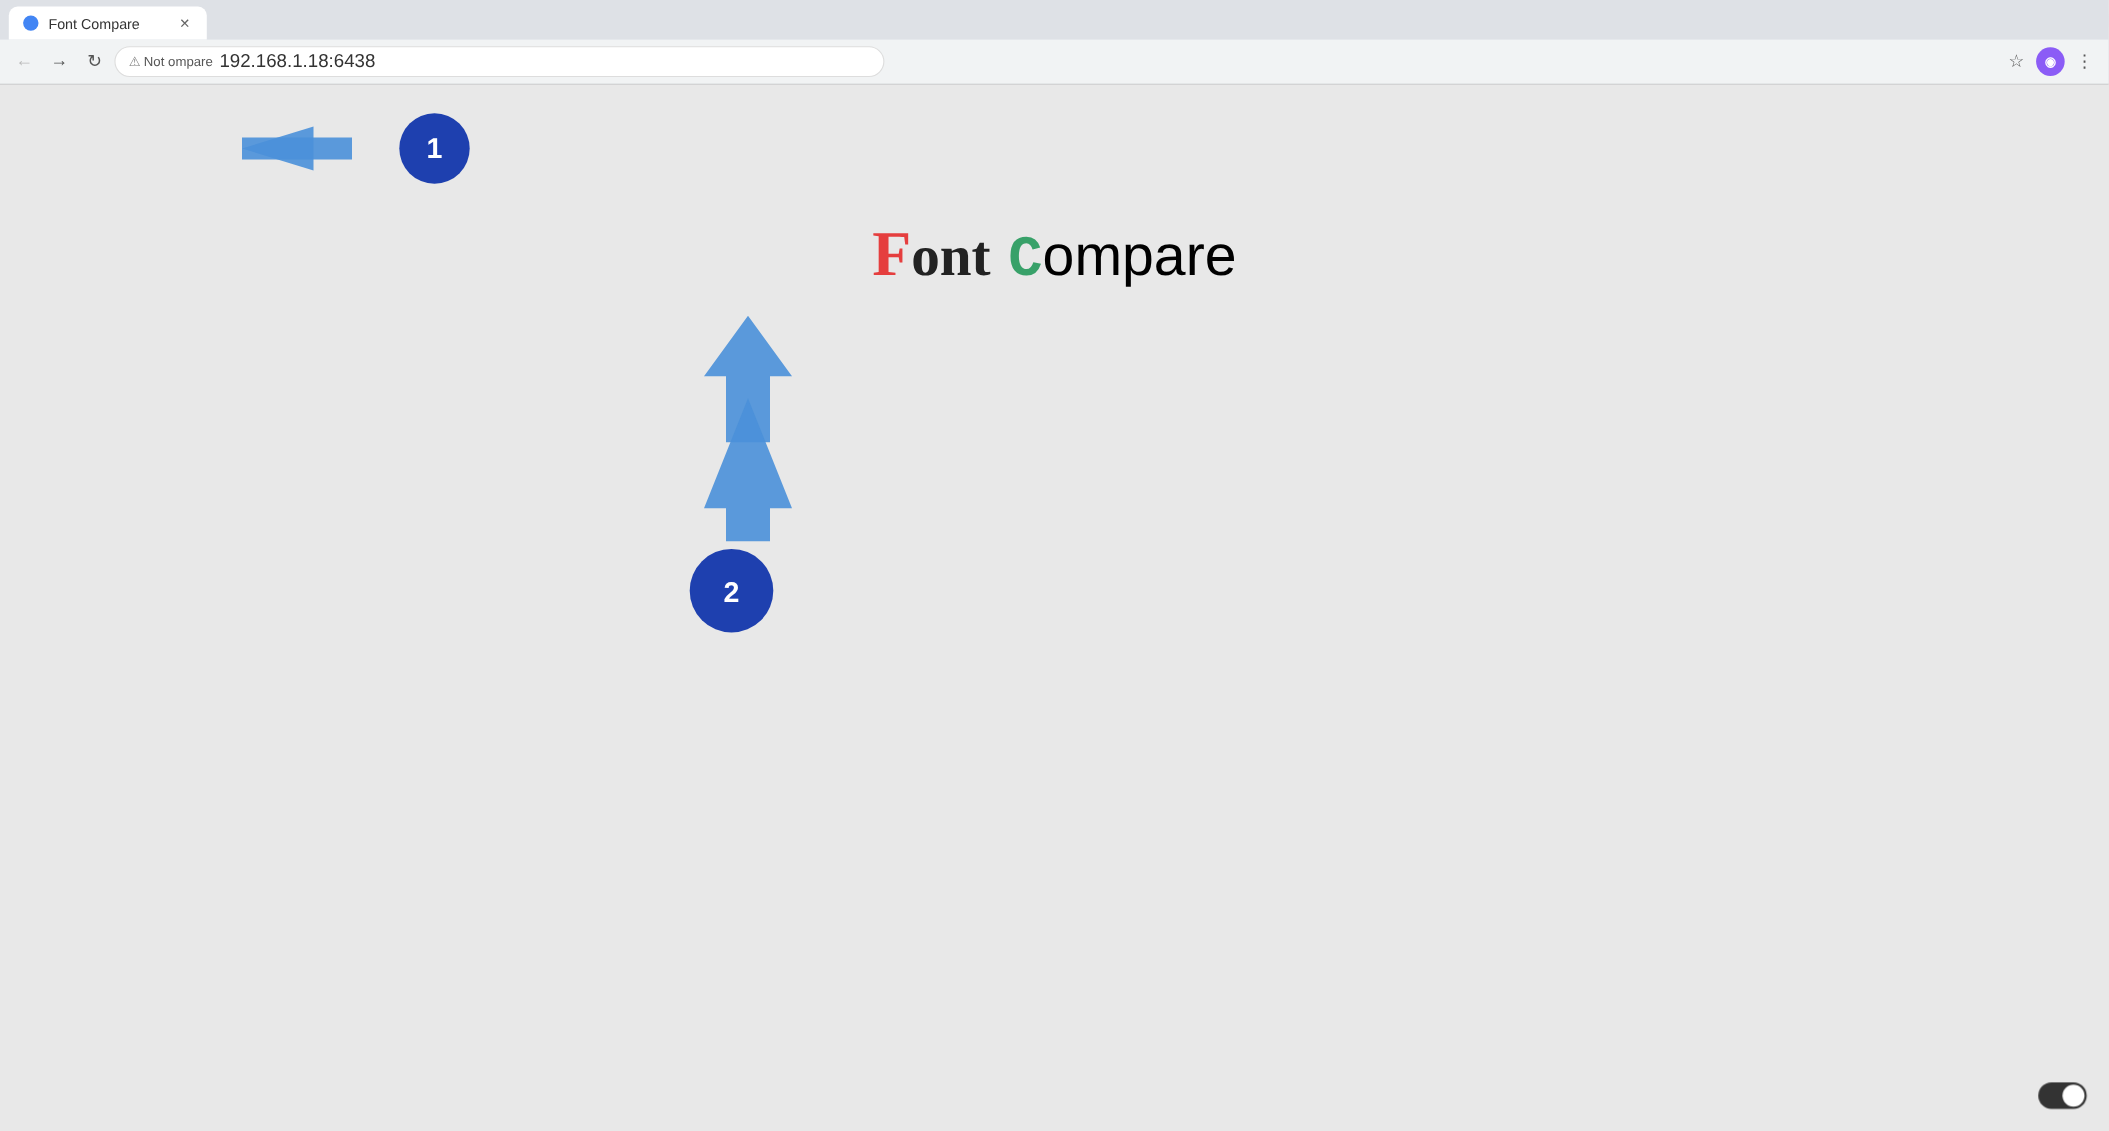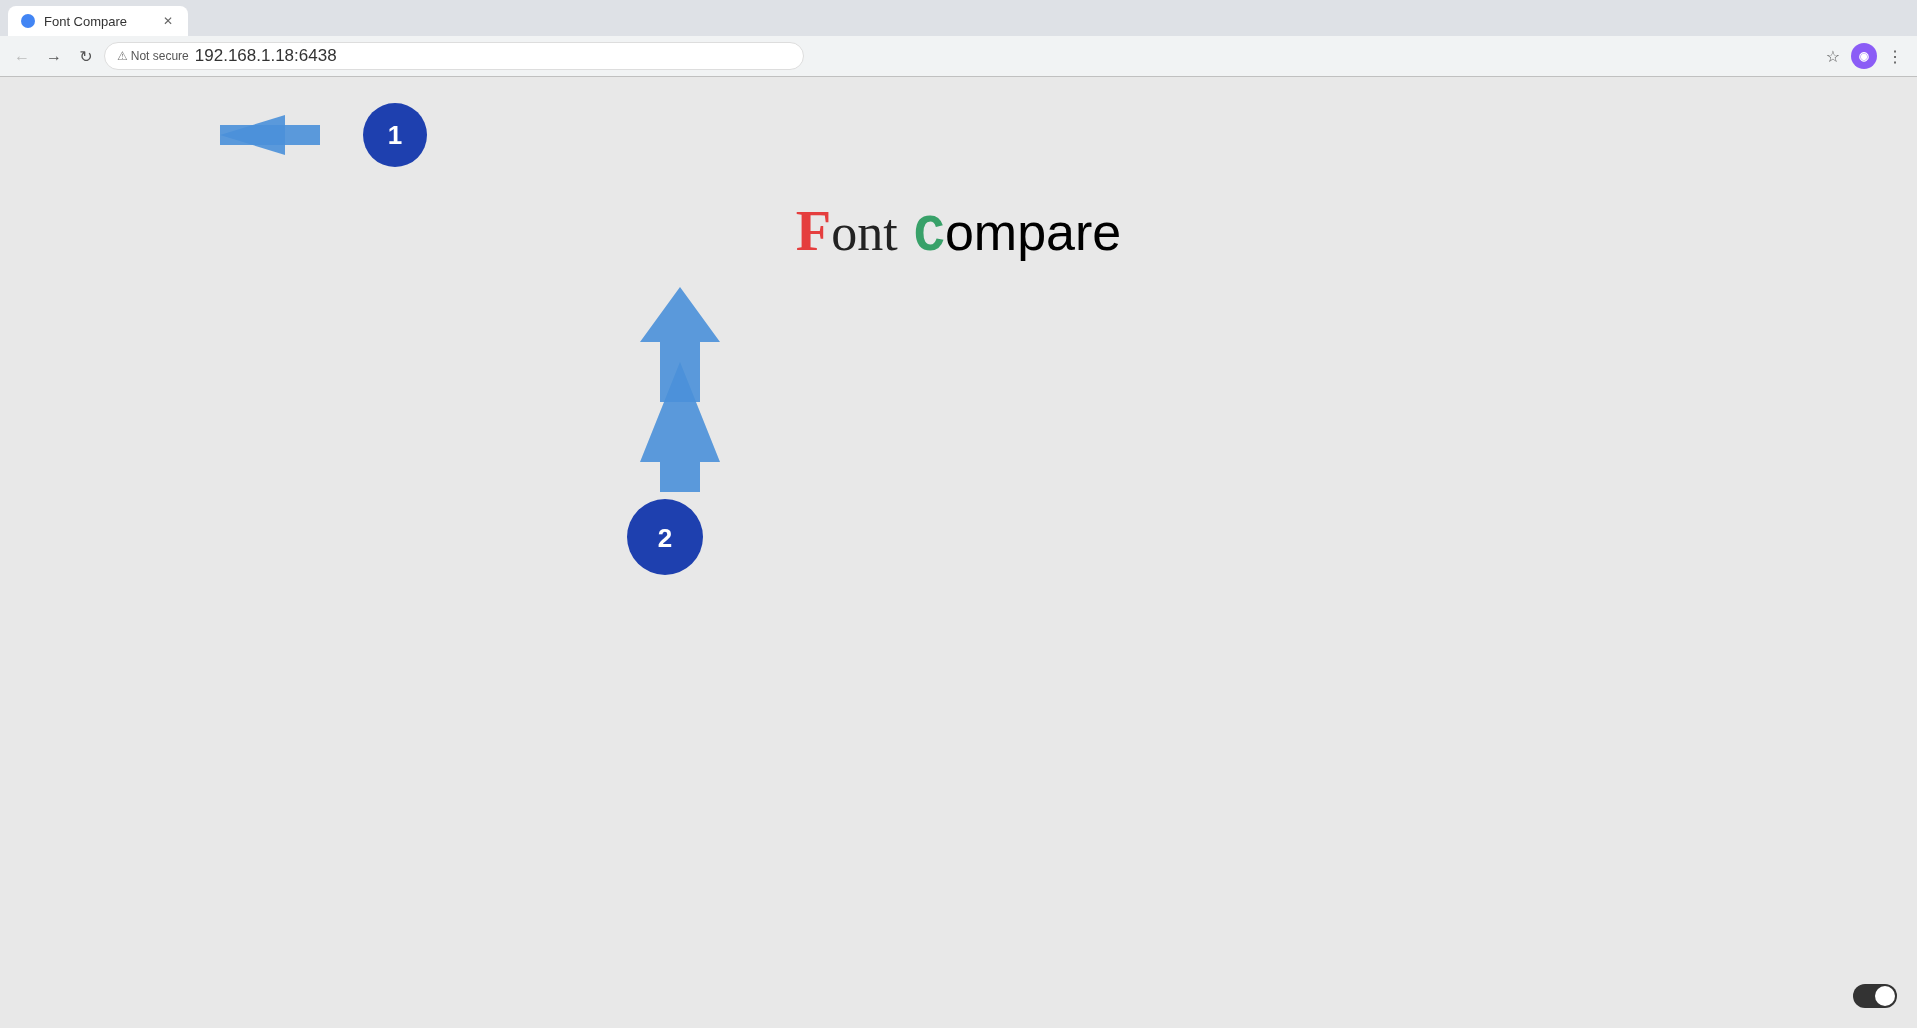--- a/index.html
+++ b/index.html
@@ -192,21 +192,21 @@
       color: #e53e3e;
       font-size: 58px;
       font-weight: 900;
       font-family: Impact, serif;
     }
 
     .title-ont {
       font-family: serif;
       color: #222;
       font-size: 52px;
-      font-weight: 400;
+      font-weight: 700;
     }
 
     .title-space {
       display: inline-block;
       width: 16px;
     }
 
     .title-c {
       color: #38a169;
       font-size: 52px;
@@ -293,21 +293,21 @@
     <button class="nav-btn">
       <span>→</span>
     </button>
     <button class="nav-btn">
       <span>↻</span>
     </button>
 
     <div class="address-bar">
       <span class="not-secure">
         <span class="warning-icon">⚠</span>
-        <span>Not secure</span>
+        <span>Not ompare</span>
       </span>
       <span class="address-text">192.168.1.18:6438</span>
     </div>
 
     <div class="toolbar-right">
       <button class="toolbar-btn">
         <span>☆</span>
       </button>
       <div class="profile-avatar">
         <span>◉</span>

